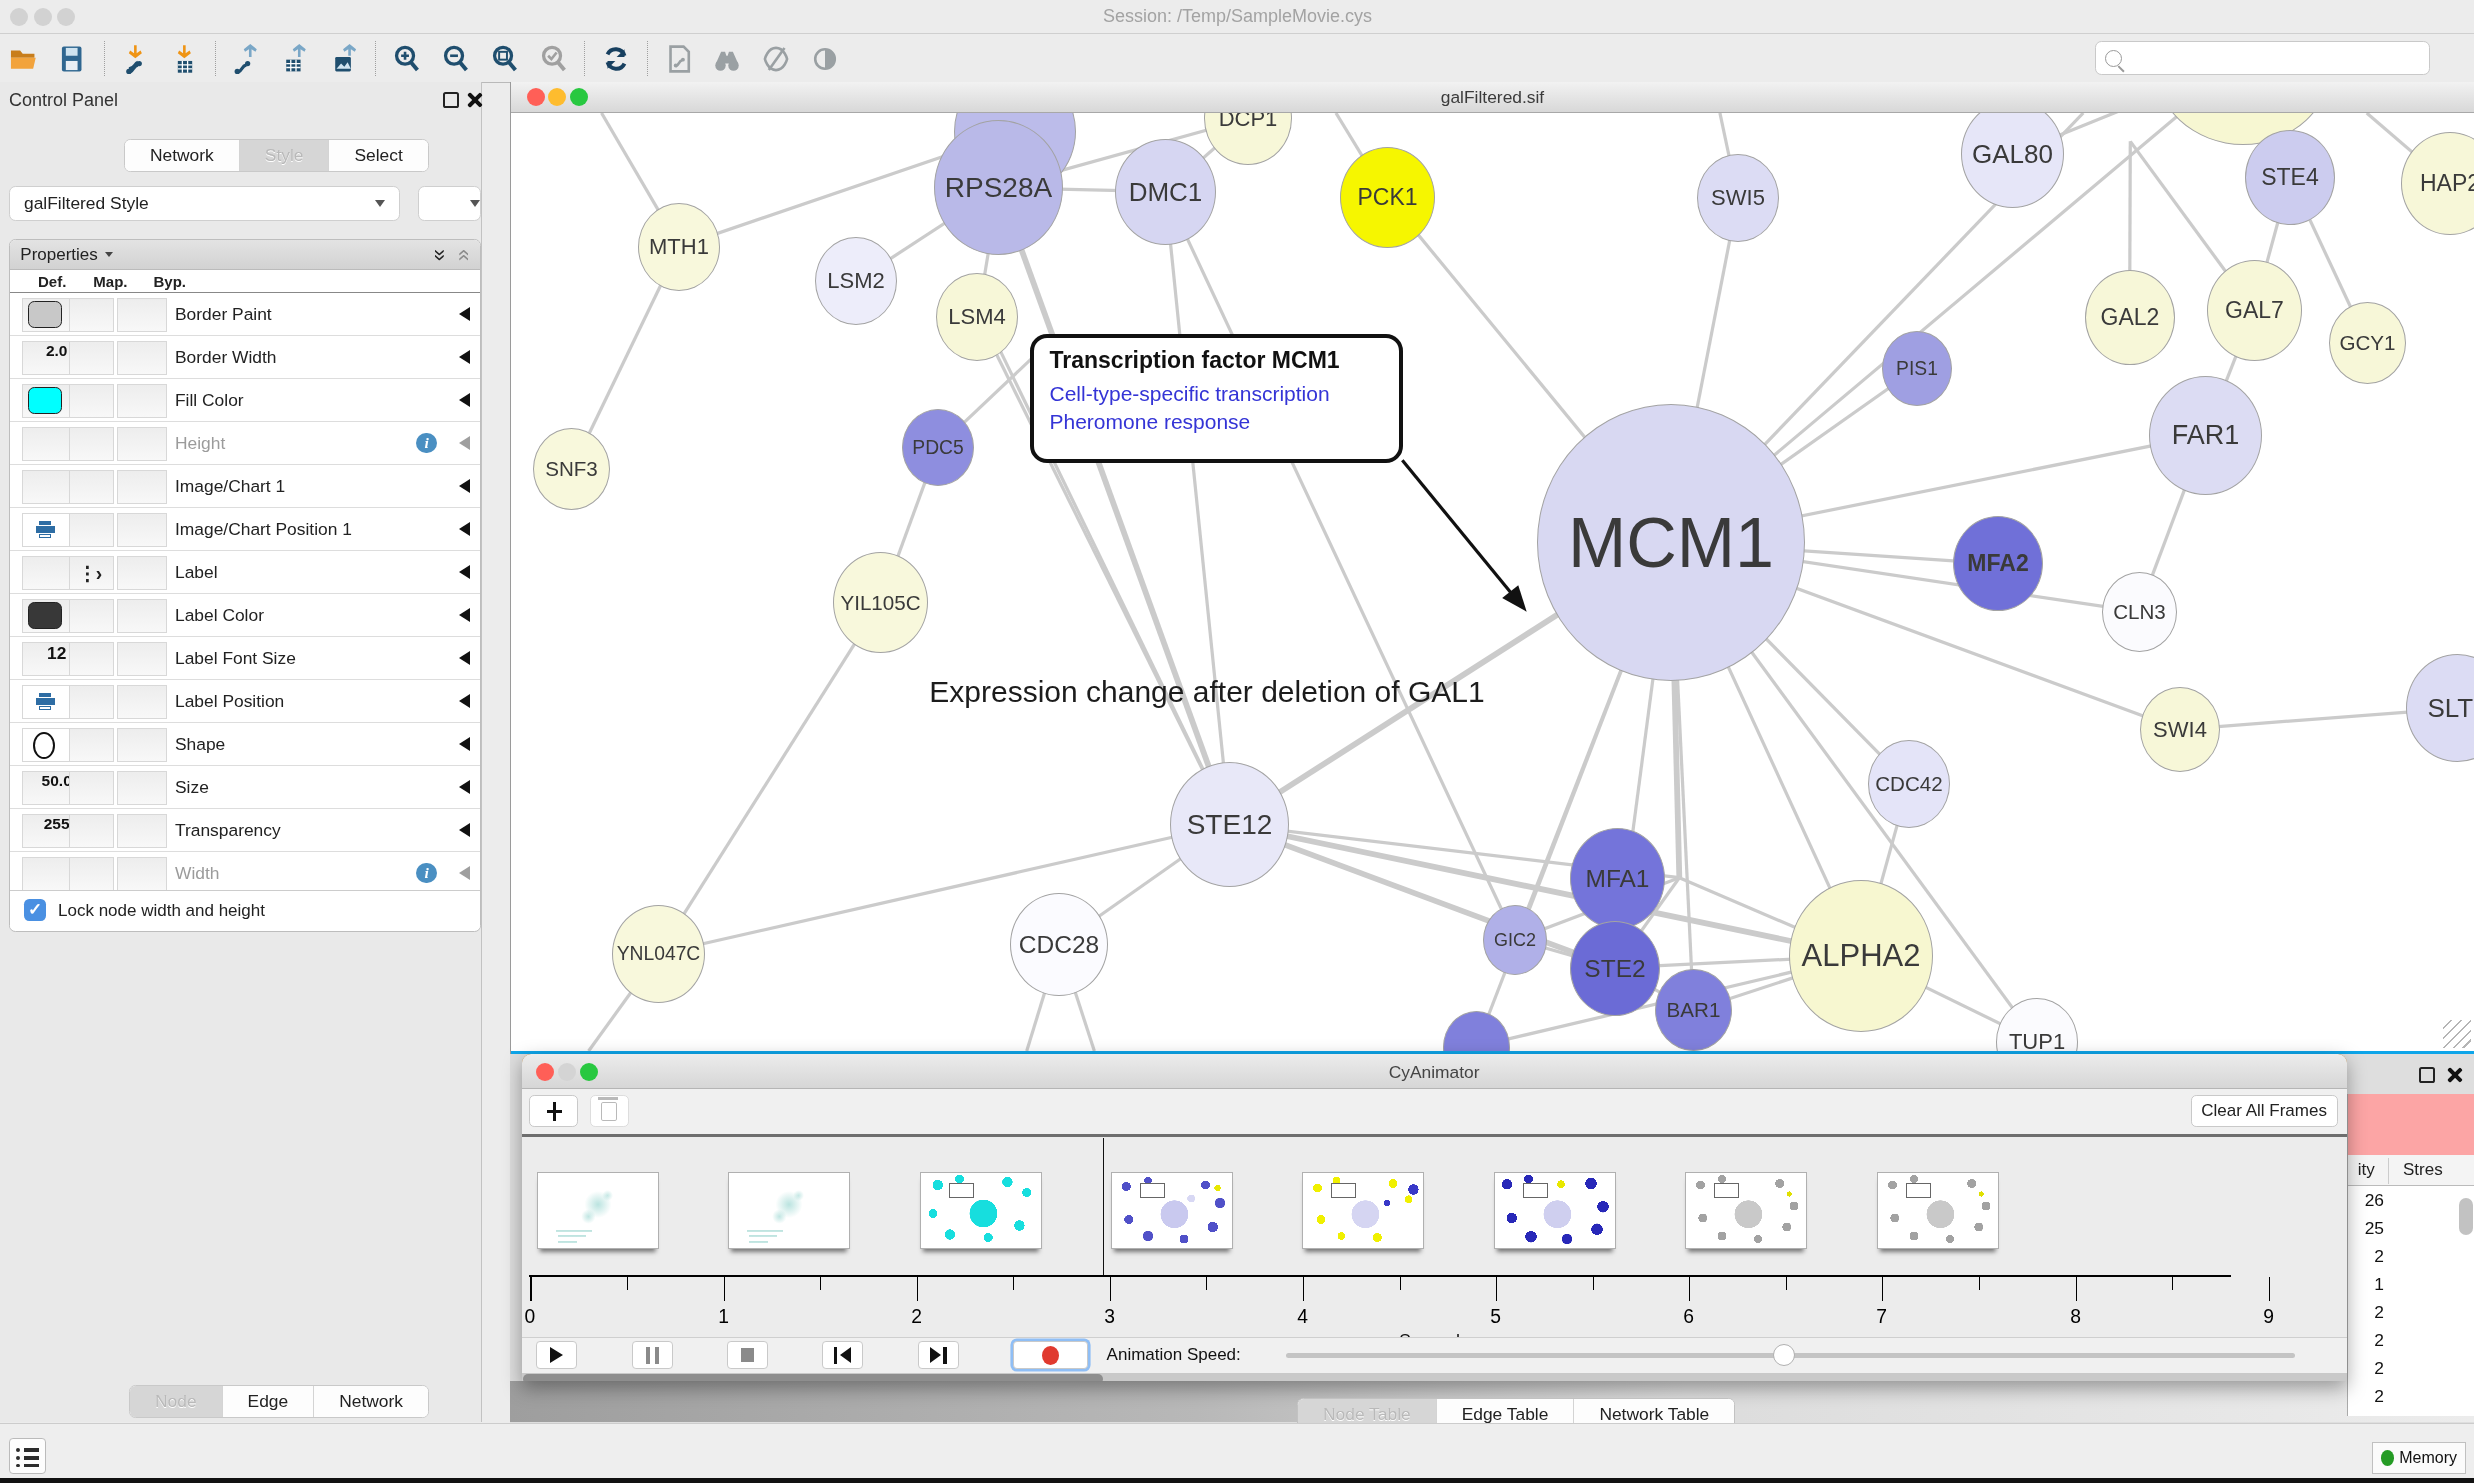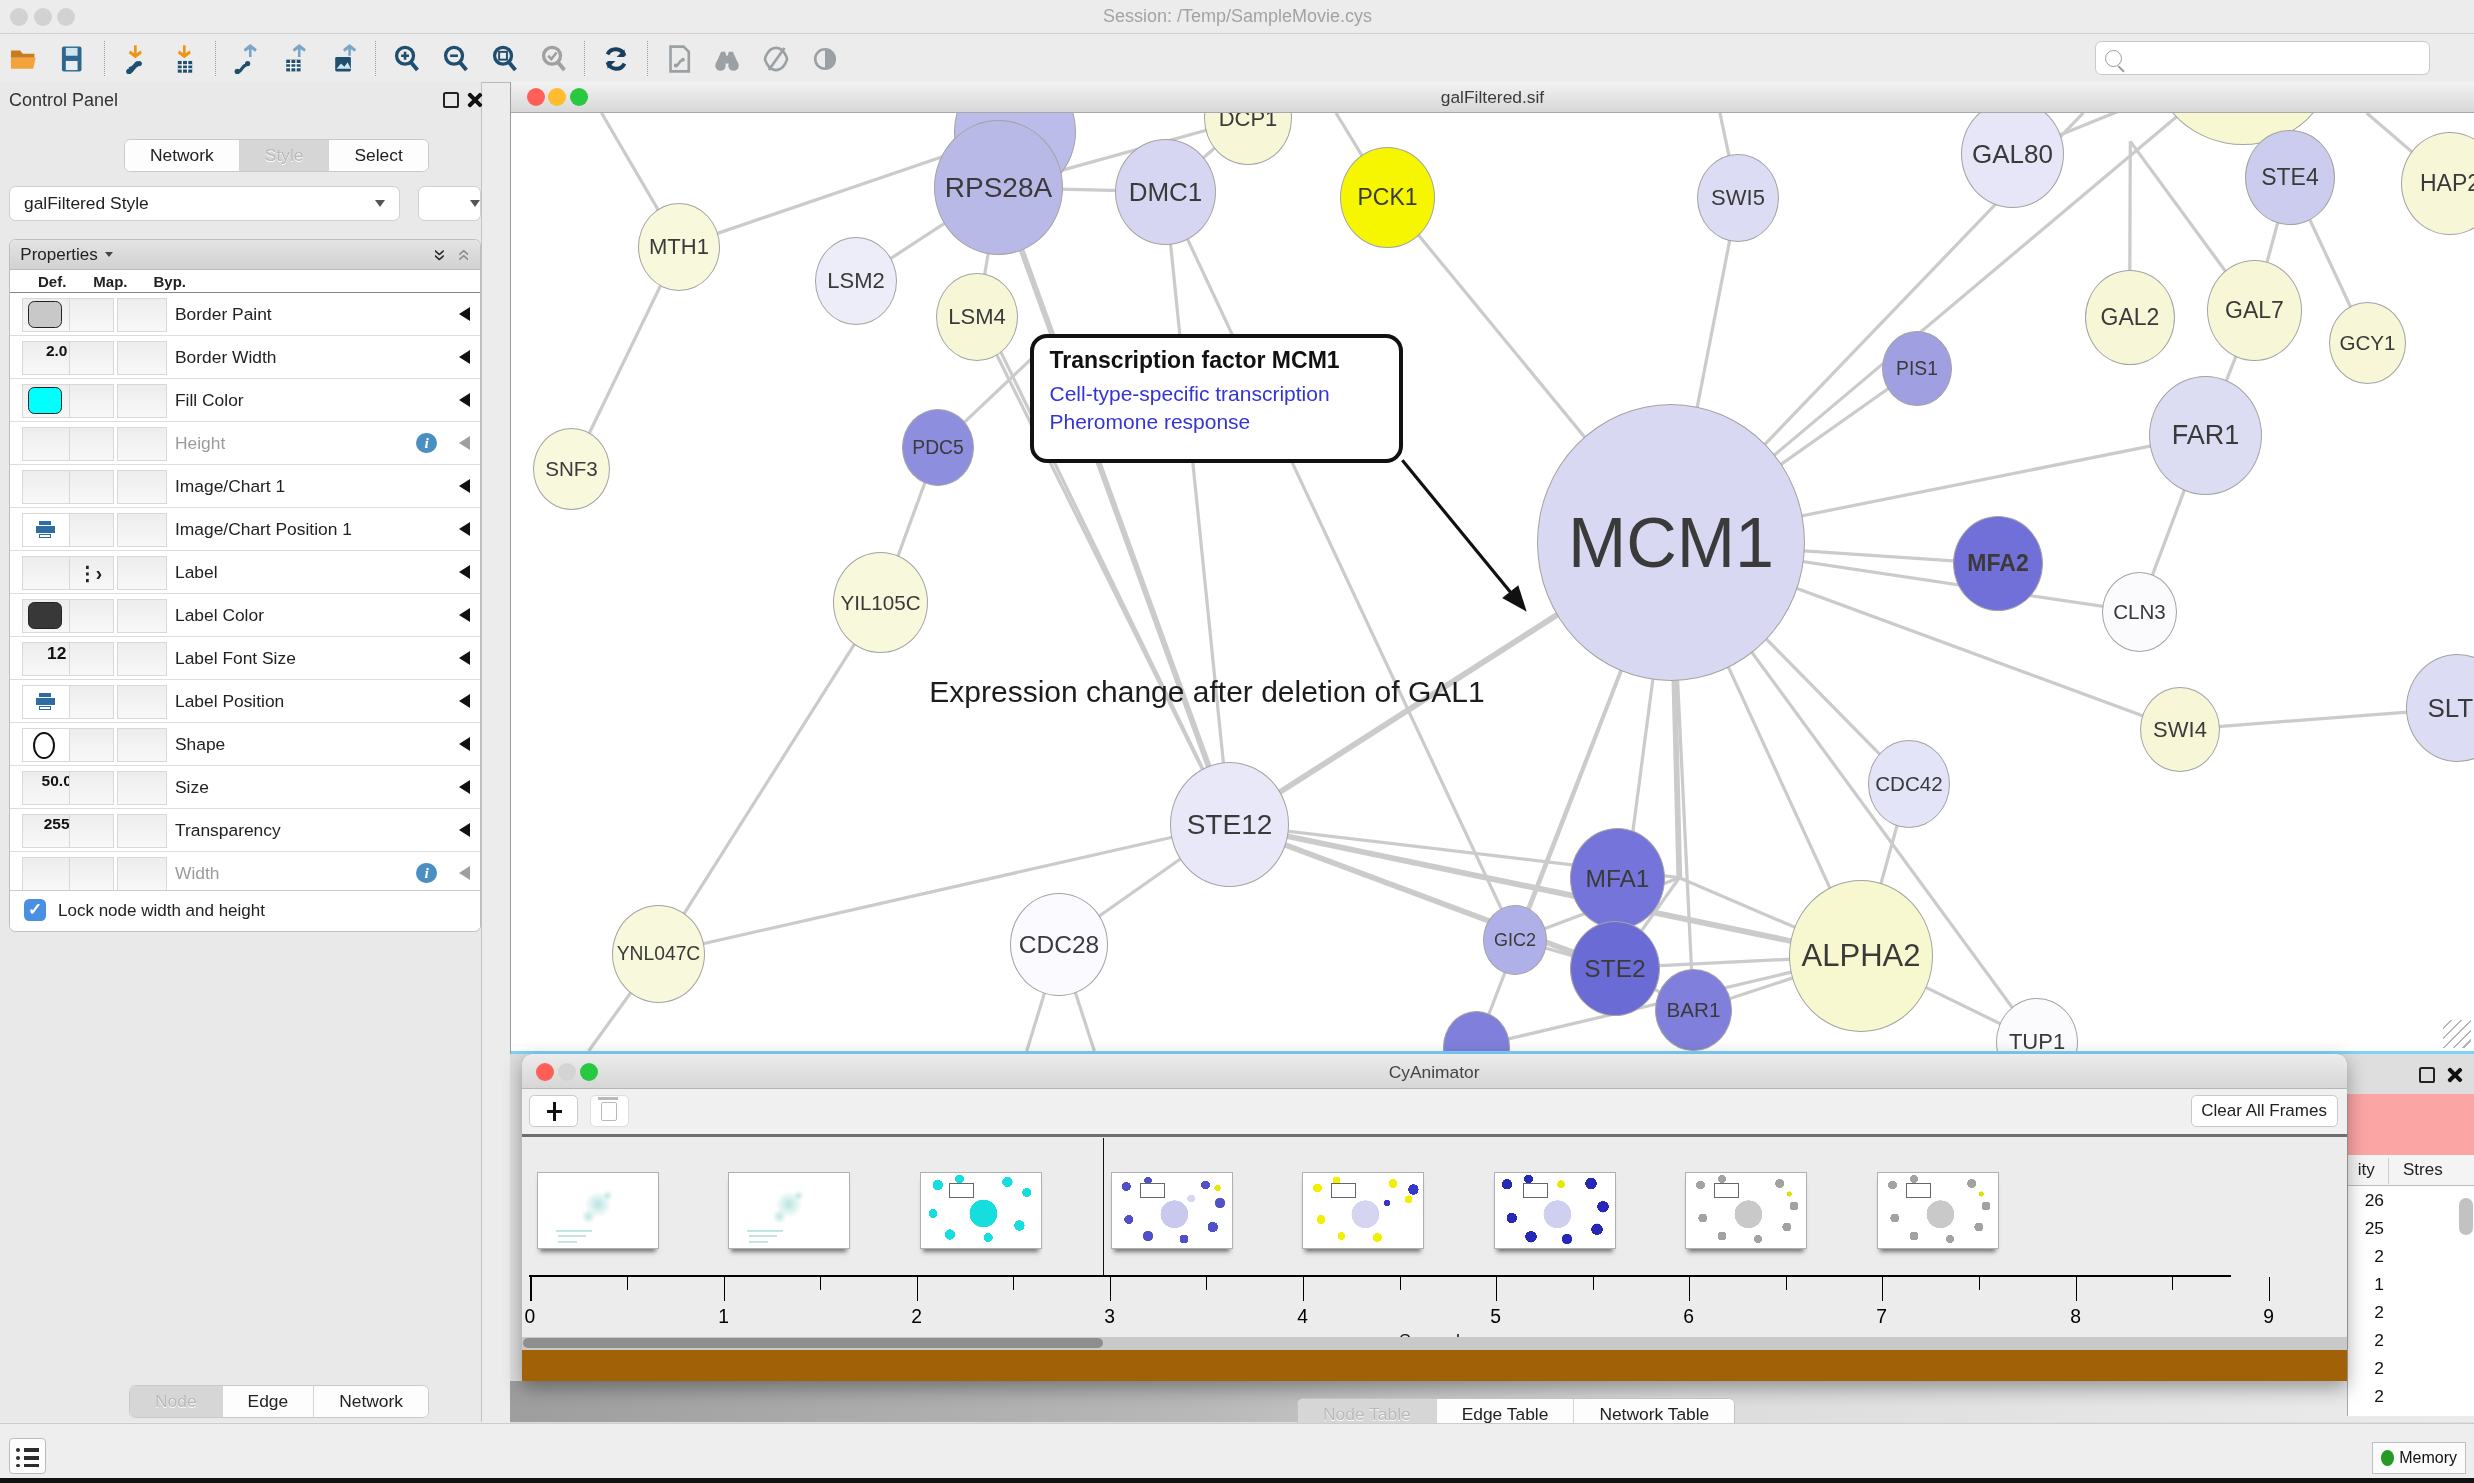--- a/index.html
+++ b/index.html
@@ -58,21 +58,21 @@
   .info{position:absolute;right:43px;width:20.6px;height:20.6px;border-radius:50%;background:#4a8fc2;color:#fff;text-align:center;font-size:15.5px;font-weight:bold;font-family:"Liberation Serif",serif;font-style:italic;line-height:20.6px;}
   .printico{position:absolute;left:13px;top:7.7px;width:19.3px;height:18px;}
   .printico i{display:block;background:#2e6da4;}
   .mapico{position:absolute;left:7.7px;top:5.2px;font-size:19.3px;font-weight:bold;color:#222;letter-spacing:-1.3px;}
   .shapeico{position:absolute;left:10.3px;top:3.9px;width:22px;height:27px;border:2.6px solid #111;border-radius:50%;background:#fff;}
   #lockrow{position:absolute;left:0;top:650px;width:100%;height:39px;border-top:1.3px solid #ccc;background:#fff;}
   .cbx{position:absolute;left:14px;top:7.7px;width:22px;height:22px;background:#4a90e2;border-radius:5.2px;color:#fff;font-size:17px;text-align:center;line-height:22px;font-weight:bold;}
   #lock-label{position:absolute;left:48px;top:10.3px;font-size:17px;color:#222;}
 
   
-  #netwin{position:absolute;left:510px;top:82px;width:1964px;height:972px;background:#7dd3fc;border-left:1.3px solid #9a9a9a;}
+  #netwin{position:absolute;left:510px;top:82px;width:1964px;height:972px;background:#0ea5e9;border-left:1.3px solid #9a9a9a;}
   #net-titlebar{position:absolute;left:0;top:0;width:100%;height:31px;background:linear-gradient(#f2f2f2,#d8d8d8);border-bottom:1.3px solid #a8a8a8;}
   #net-title{position:absolute;left:0;right:0;top:5.2px;text-align:center;font-size:17.4px;color:#3b3b3b;}
   #net-canvas{position:absolute;left:0;top:31px;width:1963px;height:938px;background:#fff;overflow:hidden;}
   #edges{position:absolute;left:0;top:0;}
   .node{position:absolute;border:1.9px solid #a3a3a3;border-radius:50%;display:flex;align-items:center;justify-content:center;color:#3a3a3a;}
   .node span{white-space:nowrap;}
   #annot-box{position:absolute;left:519px;top:221px;width:373px;height:129px;background:#fff;border:4.5px solid #111;border-radius:17px;padding:9px 15.5px;}
   #annot-title{font-size:23px;font-weight:bold;color:#111;margin-bottom:6.4px;}
   .annot-line{font-size:21px;color:#3434d6;line-height:1.3;}
   #net-caption{position:absolute;left:348px;top:562px;width:696px;text-align:center;font-size:30px;color:#1c1c1c;}
@@ -732,20 +732,44 @@
             <div class="tick minor" style="left: 1457px;"></div>
             <div class="ticklab" style="left: 1360px;">7</div>
             <div class="tick" style="left: 1554px;"></div>
             <div class="tick minor" style="left: 1650px;"></div>
             <div class="ticklab" style="left: 1554px;">8</div>
             <div class="tick" style="left: 1747px;"></div>
             <div class="ticklab" style="left: 1747px;">9</div>
           </div>
         <div id="seconds-label">Seconds</div>
       </div>
+      <div id="cy-controls">
+        <div class="pbtn" style="left:14px;">
+            <span class="g-play"></span>
+          </div>
+        <div class="pbtn" style="left:110px;">
+            <span class="g-pause"></span>
+          </div>
+        <div class="pbtn" style="left:205px;">
+            <span class="g-stop"></span>
+          </div>
+        <div class="pbtn" style="left:300px;">
+            <span class="g-prev"></span>
+          </div>
+        <div class="pbtn" style="left:396px;">
+            <span class="g-next"></span>
+          </div>
+        <div class="pbtn focusring" style="left:491px;width:75px;">
+            <span class="g-rec"></span>
+          </div>
+        <div id="speed-label">Animation Speed:</div>
+        <div id="slider-track">
+          <div id="slider-thumb" style="left:487px;"></div>
+        </div>
+      </div>
       <div id="cy-scroll">
           <div id="cy-scroll-thumb"></div>
         </div>
     </div>
   </div>
 
   <div id="tables-tabs">
     <div class="tab sel">Node Table</div>
     <div class="tab">Edge Table</div>
     <div class="tab">Network Table</div>

